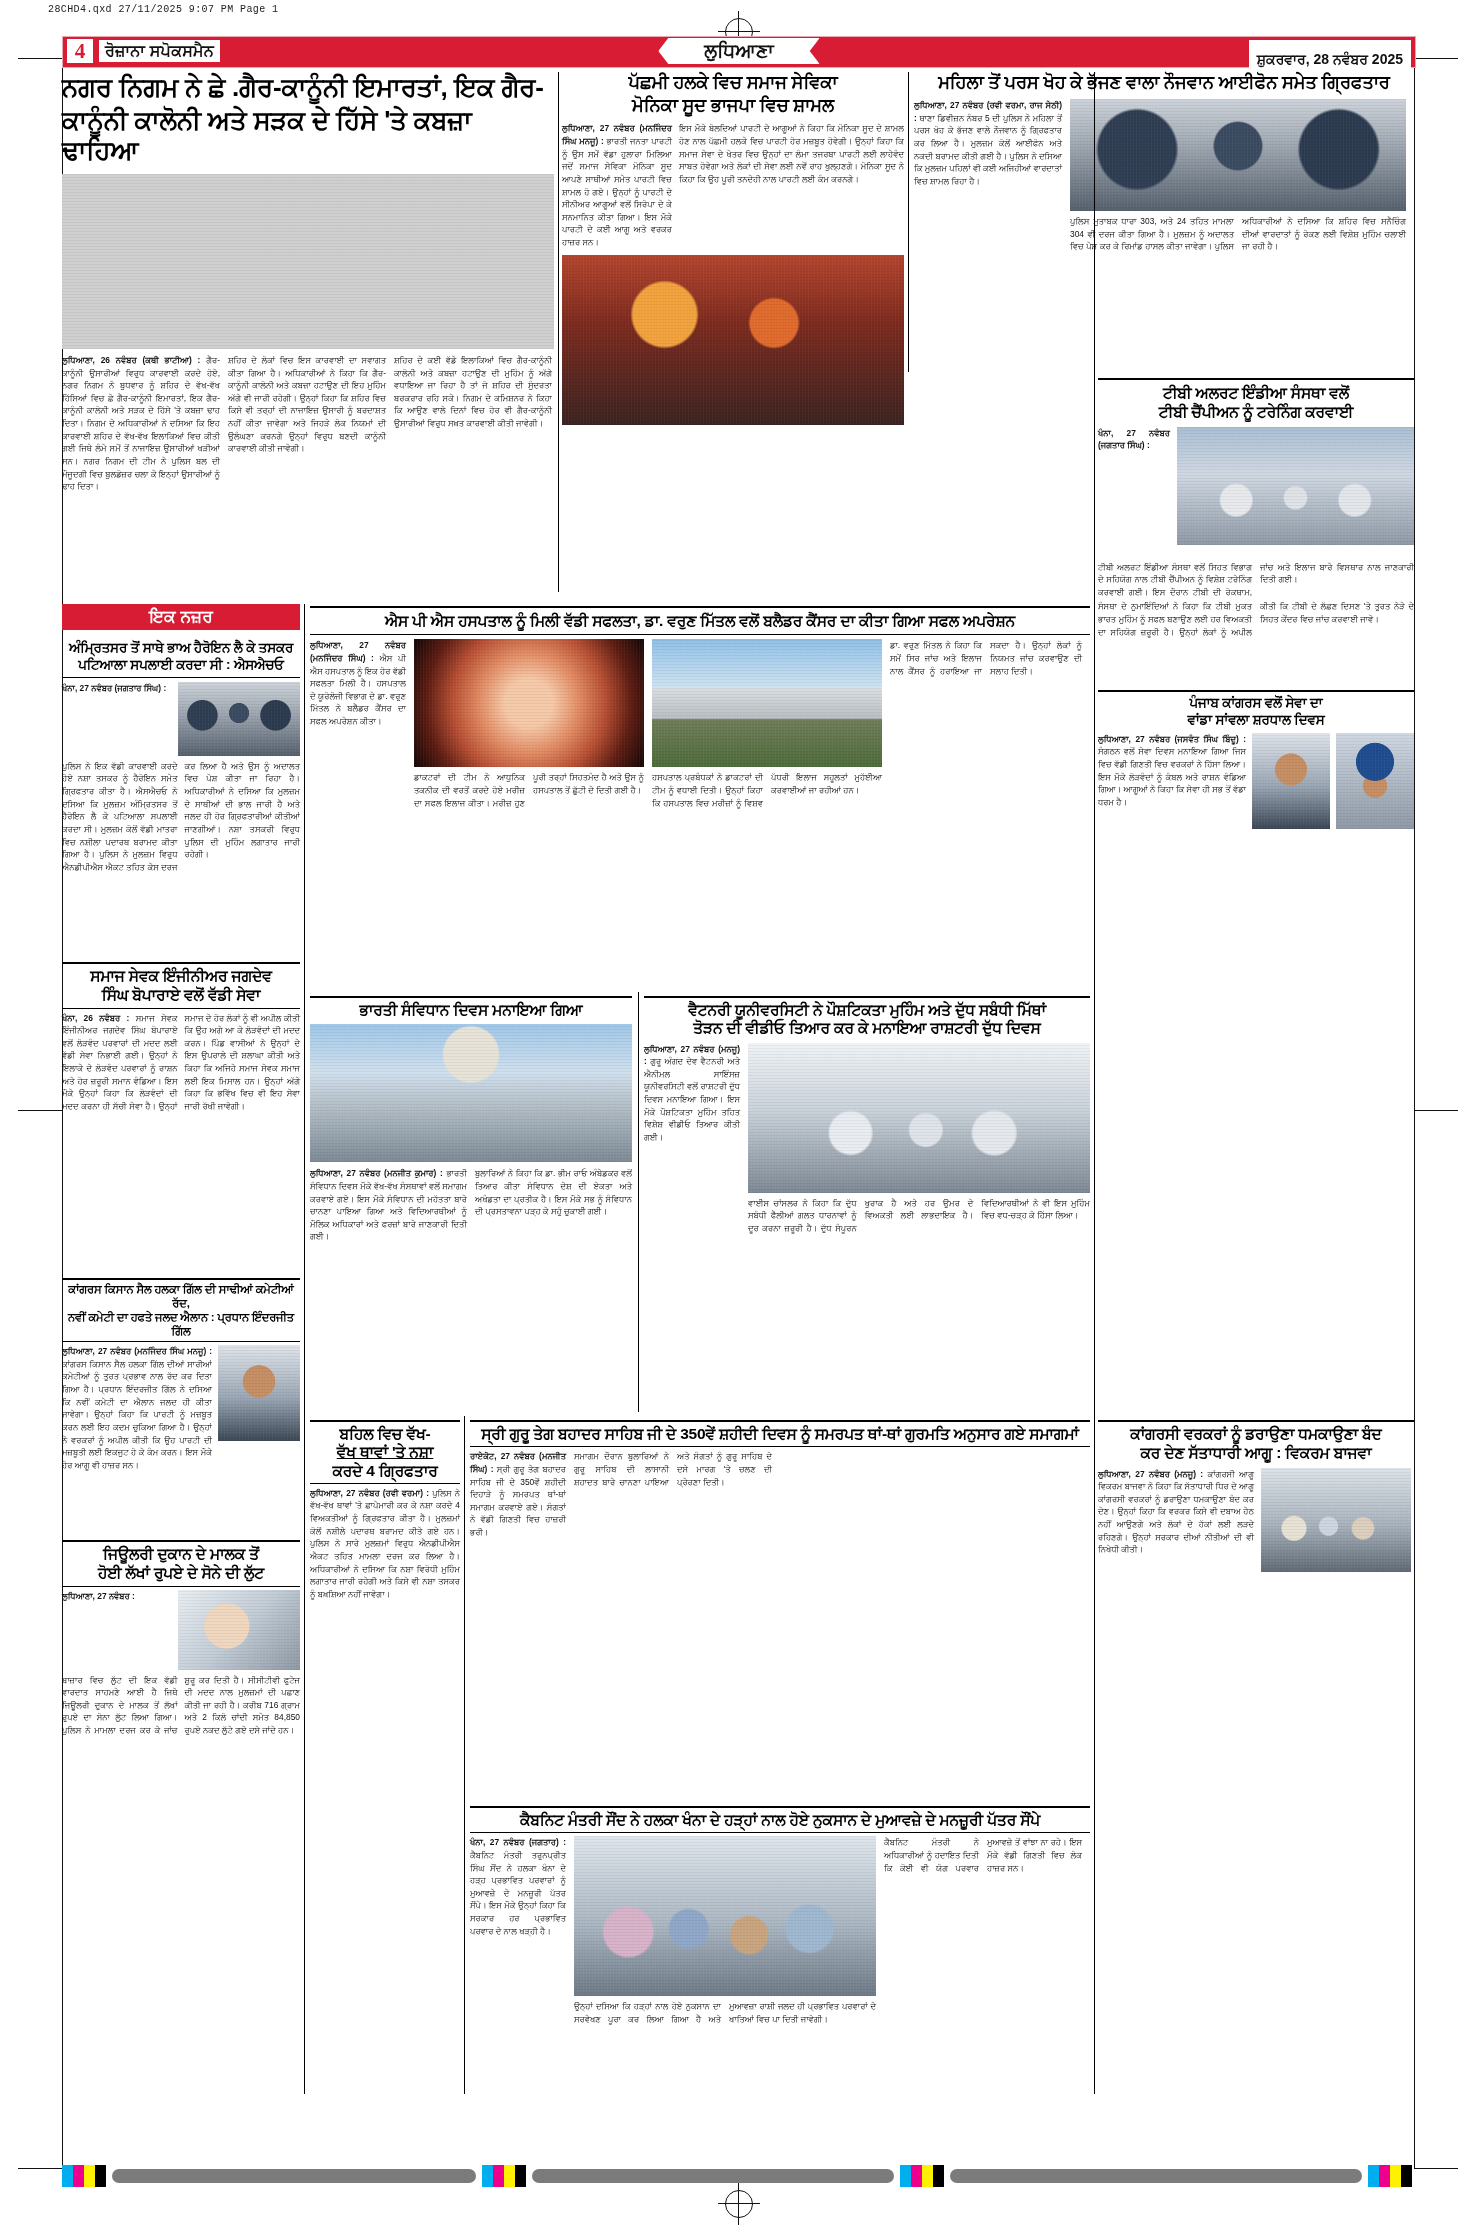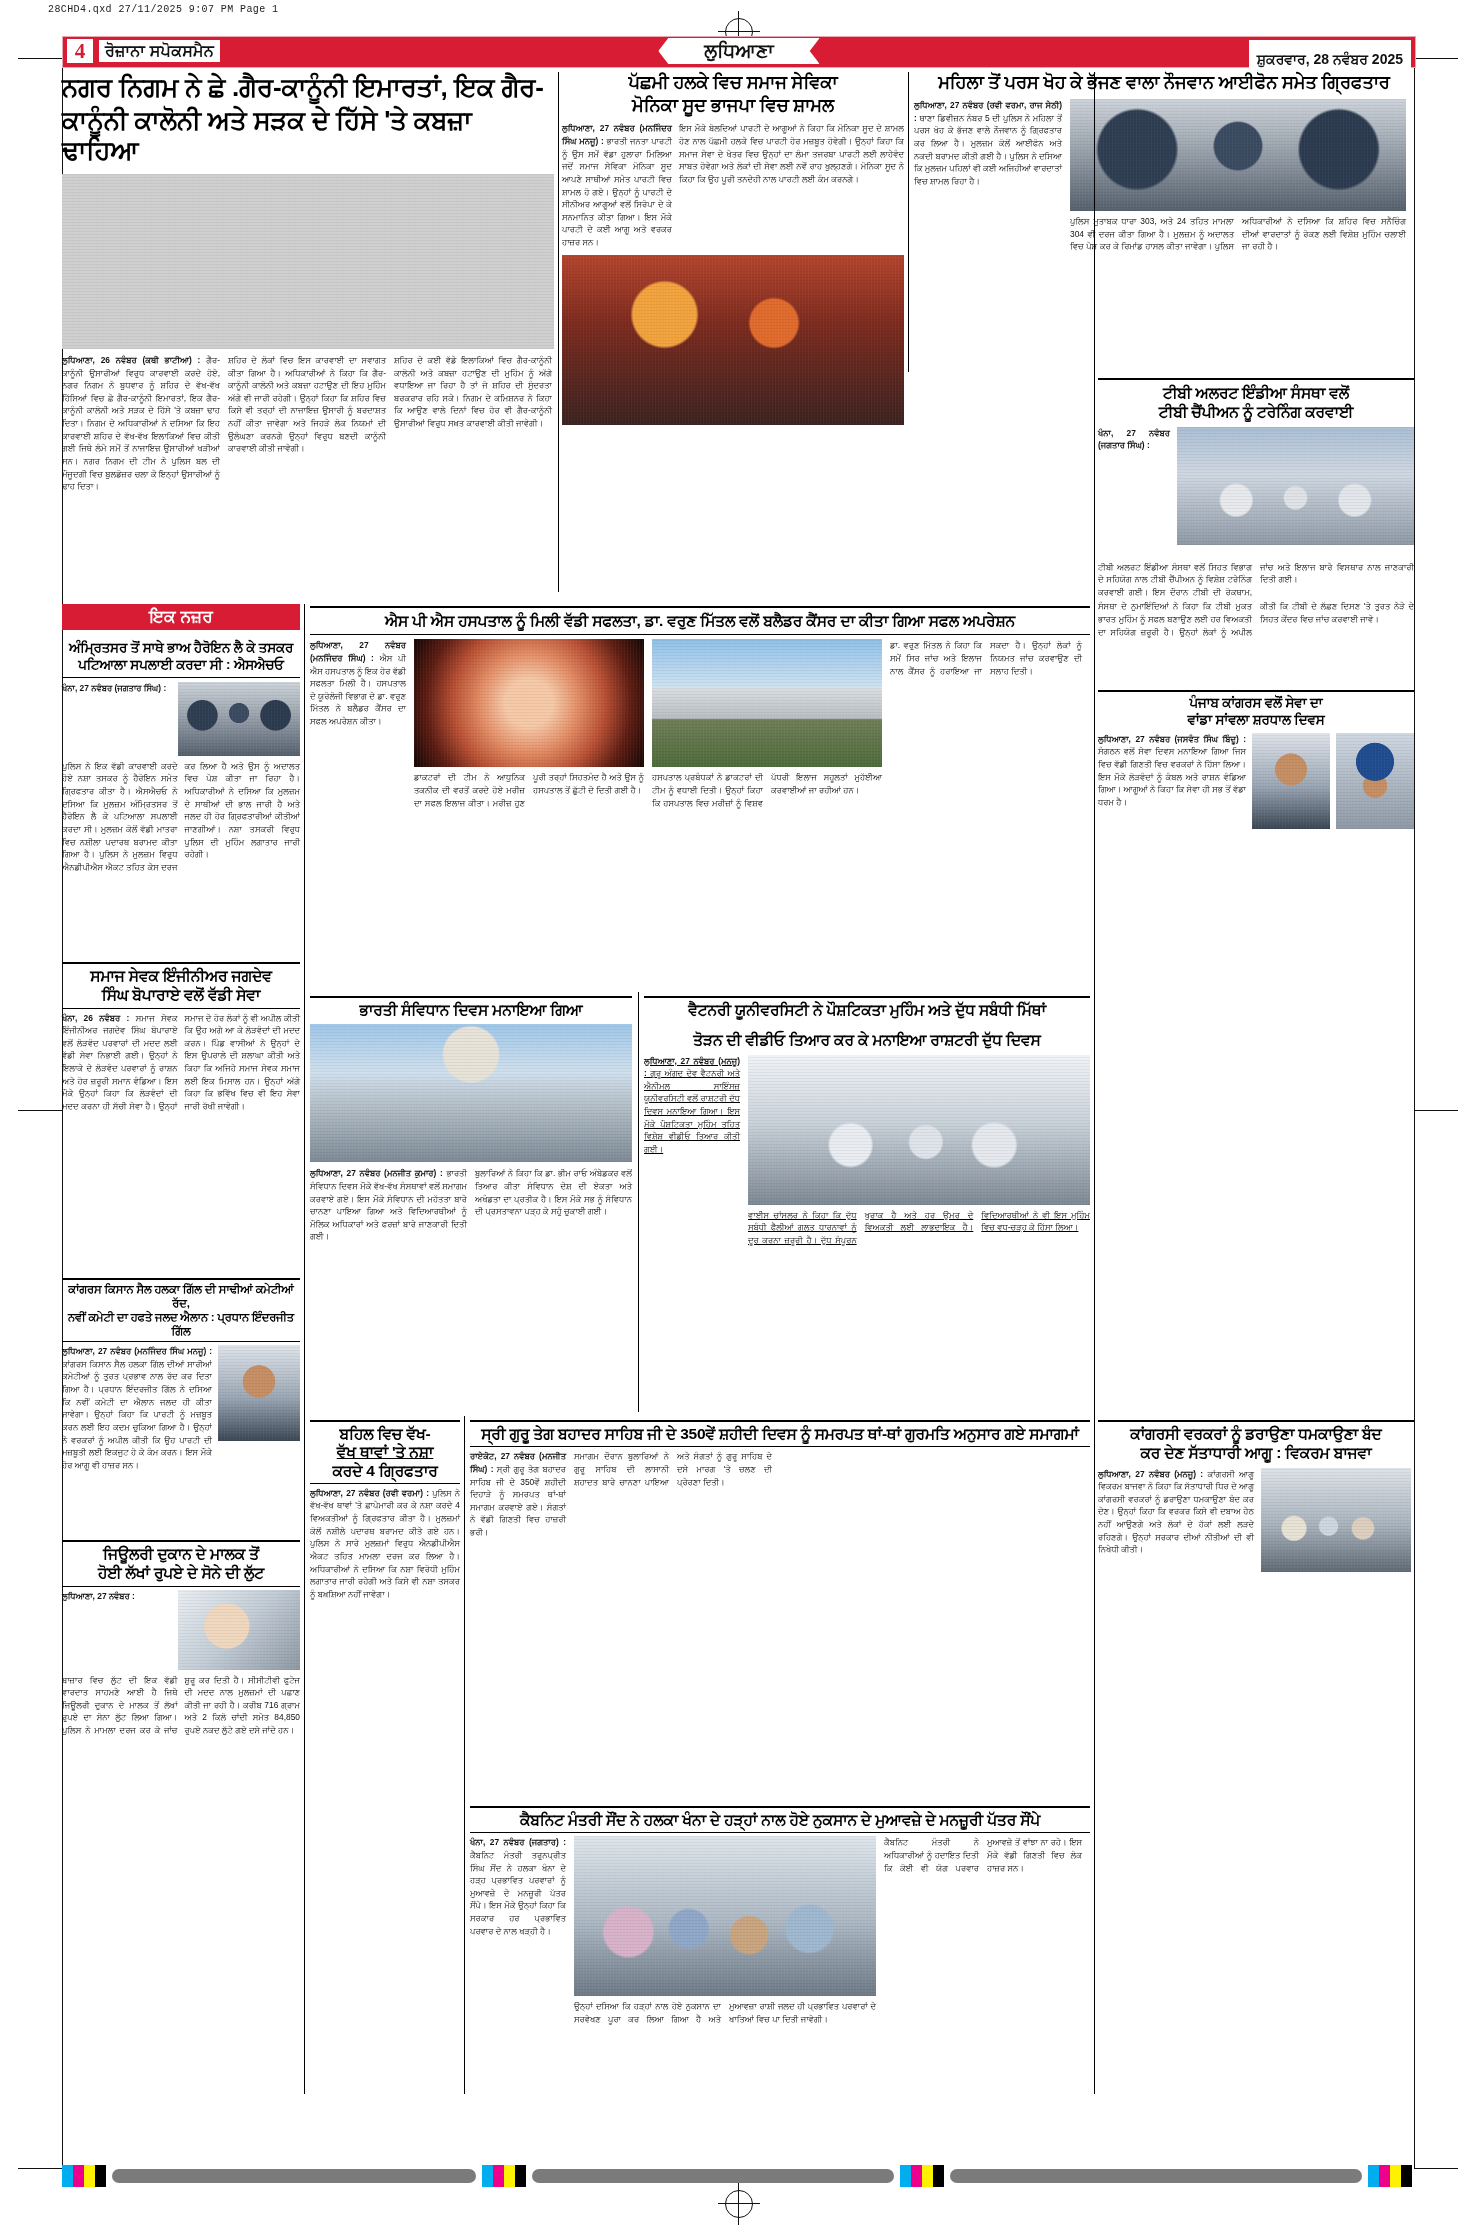--- a/index.html
+++ b/index.html
@@ -311,22 +311,22 @@
       </div>
       <div style="width:157px;">
         <div class="body gurmukhi">ਬੁਲਾਰਿਆਂ ਨੇ ਕਿਹਾ ਕਿ ਡਾ. ਭੀਮ ਰਾਓ ਅੰਬੇਡਕਰ ਵਲੋਂ ਤਿਆਰ ਕੀਤਾ ਸੰਵਿਧਾਨ ਦੇਸ਼ ਦੀ ਏਕਤਾ ਅਤੇ ਅਖੰਡਤਾ ਦਾ ਪ੍ਰਤੀਕ ਹੈ। ਇਸ ਮੌਕੇ ਸਭ ਨੂੰ ਸੰਵਿਧਾਨ ਦੀ ਪ੍ਰਸਤਾਵਨਾ ਪੜ੍ਹ ਕੇ ਸਹੁੰ ਚੁਕਾਈ ਗਈ।</div>
       </div>
     </div>
   </div>
 
   <div class="col" style="left:644px;top:996px;width:446px;">
     <div class="rule2" style="margin-bottom:3px;"></div>
     <div class="hl hl-3" style="text-align:center;">ਵੈਟਨਰੀ ਯੂਨੀਵਰਸਿਟੀ ਨੇ ਪੌਸ਼ਟਿਕਤਾ ਮੁਹਿੰਮ ਅਤੇ ਦੁੱਧ ਸਬੰਧੀ ਮਿੱਥਾਂ</div>
-    <div class="hl hl-3" style="text-align:center;margin-top:12px;">ਤੋੜਨ ਦੀ ਵੀਡੀਓ ਤਿਆਰ ਕਰ ਕੇ ਮਨਾਇਆ ਰਾਸ਼ਟਰੀ ਦੁੱਧ ਦਿਵਸ</div>
-    <div style="display:flex;gap:8px;margin-top:5px;text-decoration:underline;">
+    <div class="hl hl-3" style="text-align:center;margin-top:0;">ਤੋੜਨ ਦੀ ਵੀਡੀਓ ਤਿਆਰ ਕਰ ਕੇ ਮਨਾਇਆ ਰਾਸ਼ਟਰੀ ਦੁੱਧ ਦਿਵਸ</div>
+    <div style="display:flex;gap:8px;margin-top:5px;">
       <div style="width:96px;">
         <div class="body gurmukhi"><span class="dateline-in">ਲੁਧਿਆਣਾ, 27 ਨਵੰਬਰ (ਮਨਜੂ) :</span> <span>ਗੁਰੂ ਅੰਗਦ ਦੇਵ ਵੈਟਨਰੀ ਅਤੇ ਐਨੀਮਲ ਸਾਇੰਸਜ਼ ਯੂਨੀਵਰਸਿਟੀ ਵਲੋਂ ਰਾਸ਼ਟਰੀ ਦੁੱਧ ਦਿਵਸ ਮਨਾਇਆ ਗਿਆ। ਇਸ ਮੌਕੇ ਪੌਸ਼ਟਿਕਤਾ ਮੁਹਿੰਮ ਤਹਿਤ ਵਿਸ਼ੇਸ਼ ਵੀਡੀਓ ਤਿਆਰ ਕੀਤੀ ਗਈ।</span></div>
       </div>
       <div style="width:342px;">
         <div class="photo ph-video" style="width:342px;height:150px;">
             <div class="grain"></div>
           </div>
         <div class="body gurmukhi" style="margin-top:4px;column-count:3;column-gap:8px;">ਵਾਈਸ ਚਾਂਸਲਰ ਨੇ ਕਿਹਾ ਕਿ ਦੁੱਧ ਸਬੰਧੀ ਫੈਲੀਆਂ ਗਲਤ ਧਾਰਨਾਵਾਂ ਨੂੰ ਦੂਰ ਕਰਨਾ ਜ਼ਰੂਰੀ ਹੈ। ਦੁੱਧ ਸੰਪੂਰਨ ਖੁਰਾਕ ਹੈ ਅਤੇ ਹਰ ਉਮਰ ਦੇ ਵਿਅਕਤੀ ਲਈ ਲਾਭਦਾਇਕ ਹੈ। ਵਿਦਿਆਰਥੀਆਂ ਨੇ ਵੀ ਇਸ ਮੁਹਿੰਮ ਵਿਚ ਵਧ-ਚੜ੍ਹ ਕੇ ਹਿੱਸਾ ਲਿਆ।</div>
       </div>
     </div>

